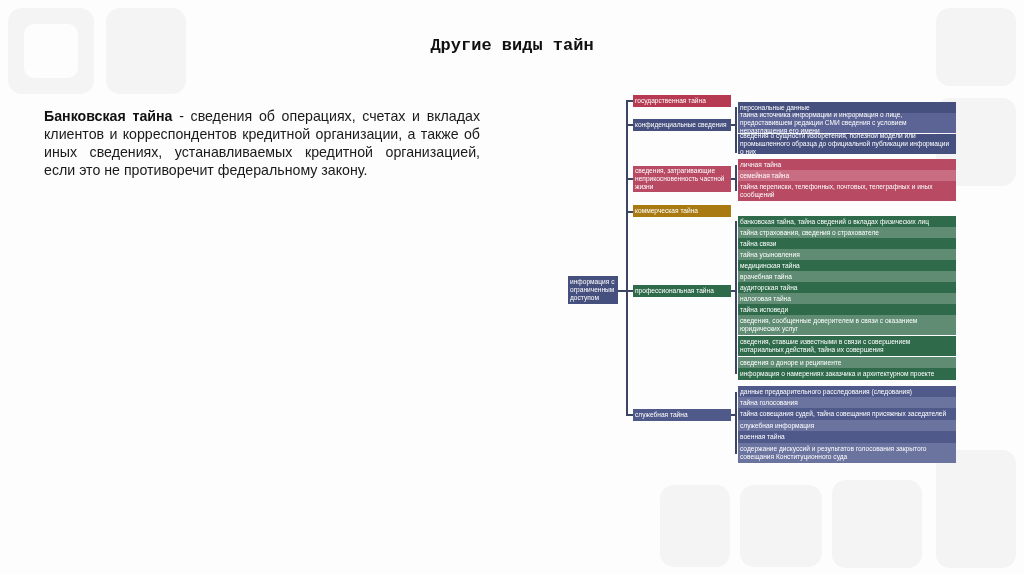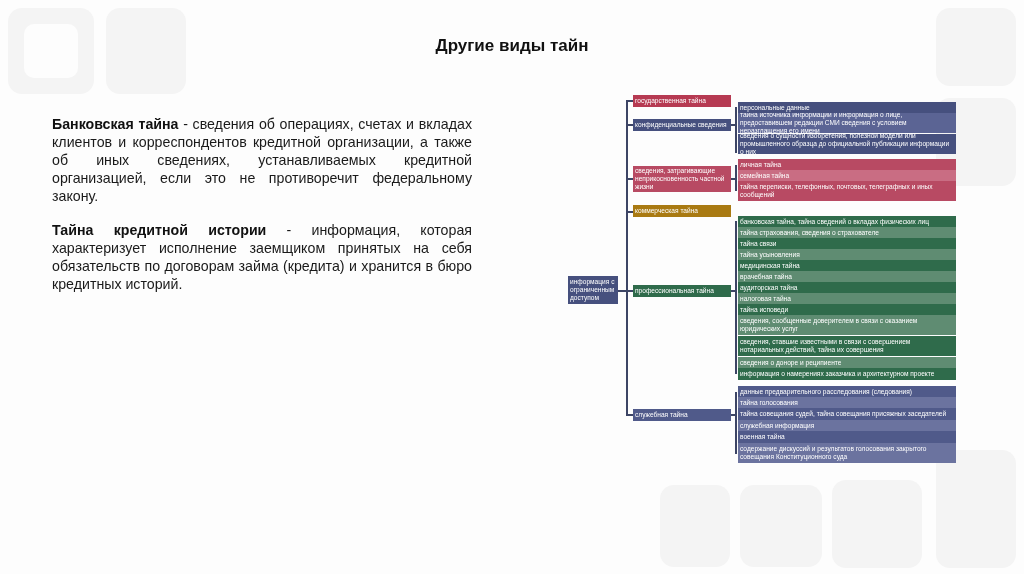--- a/index.html
+++ b/index.html
@@ -1,21 +1,21 @@
 <!DOCTYPE html>
 <html><head>
 <meta charset="utf-8">
 <style>
   html,body{margin:0;padding:0;}
   body{width:1024px;height:574px;position:relative;overflow:hidden;background:#fdfdfd;font-family:"Liberation Sans",sans-serif;}
   .deco{position:absolute;background:#f4f4f4;border-radius:14px;}
   .deco.inner{background:#fdfdfd;border-radius:10px;}
-  .title{position:absolute;left:0;width:1024px;top:36px;text-align:center;font-size:17px;font-weight:bold;color:#111;}
+  .title{position:absolute;left:0;width:1024px;top:36px;text-align:center;font-size:17px;font-weight:bold;color:#111;font-family:Liberation Mono, monospace;}
   .text{position:absolute;left:36px;top:99px;width:452px;font-size:14.2px;line-height:18px;color:#1a1a1a;text-align:justify;}
-  .text p{margin:16px;}
+  .text p{margin:8px;}
   .text b{color:#111;}
   .diagram{position:absolute;left:0;top:0;width:1024px;height:574px;}
   .box{position:absolute;color:#fff;font-size:6.6px;line-height:8px;padding:0 2px;box-sizing:border-box;display:flex;align-items:center;overflow:hidden;}
   .line{position:absolute;background:#3d4565;}
   .red{background:#b63a52;}
   .navy{background:#46507e;}
   .navy2{background:#5b6494;}
   .pink{background:#b84a63;}
   .pink2{background:#c96d83;}
   .gold{background:#a97a12;}
@@ -36,21 +36,20 @@
   <div class="deco" style="left:936px;top:450px;width:80px;height:118px;"></div>
   <div class="deco" style="left:740px;top:485px;width:82px;height:82px;"></div>
   <div class="deco" style="left:832px;top:480px;width:90px;height:88px;"></div>
   <div class="deco" style="left:660px;top:485px;width:70px;height:82px;"></div>
 </div>
 
 <div class="title">Другие виды тайн</div>
 
 <div class="text">
   <p><b>Банковская тайна</b><span> - сведения об операциях, счетах и вкладах клиентов и корреспондентов кредитной организации, а также об иных сведениях, устанавливаемых кредитной организацией, если это не противоречит федеральному закону.</span></p>
-  <p><b>Тайна кредитной истории</b><span> - информация, которая характеризует исполнение заемщиком принятых на себя обязательств по договорам займа (кредита) и хранится в бюро кредитных историй.</span></p>
 </div>
 
 <div class="diagram">
 
   <div class="line" style="left:626px;top:100px;width:2px;height:316px;"></div>
   <div class="line" style="left:618px;top:290px;width:10px;height:2px;"></div>
   <div class="line" style="left:626px;top:100px;width:8px;height:2px;"></div>
   <div class="line" style="left:626px;top:124px;width:8px;height:2px;"></div>
   <div class="line" style="left:626px;top:178px;width:8px;height:2px;"></div>
   <div class="line" style="left:626px;top:211px;width:8px;height:2px;"></div>

